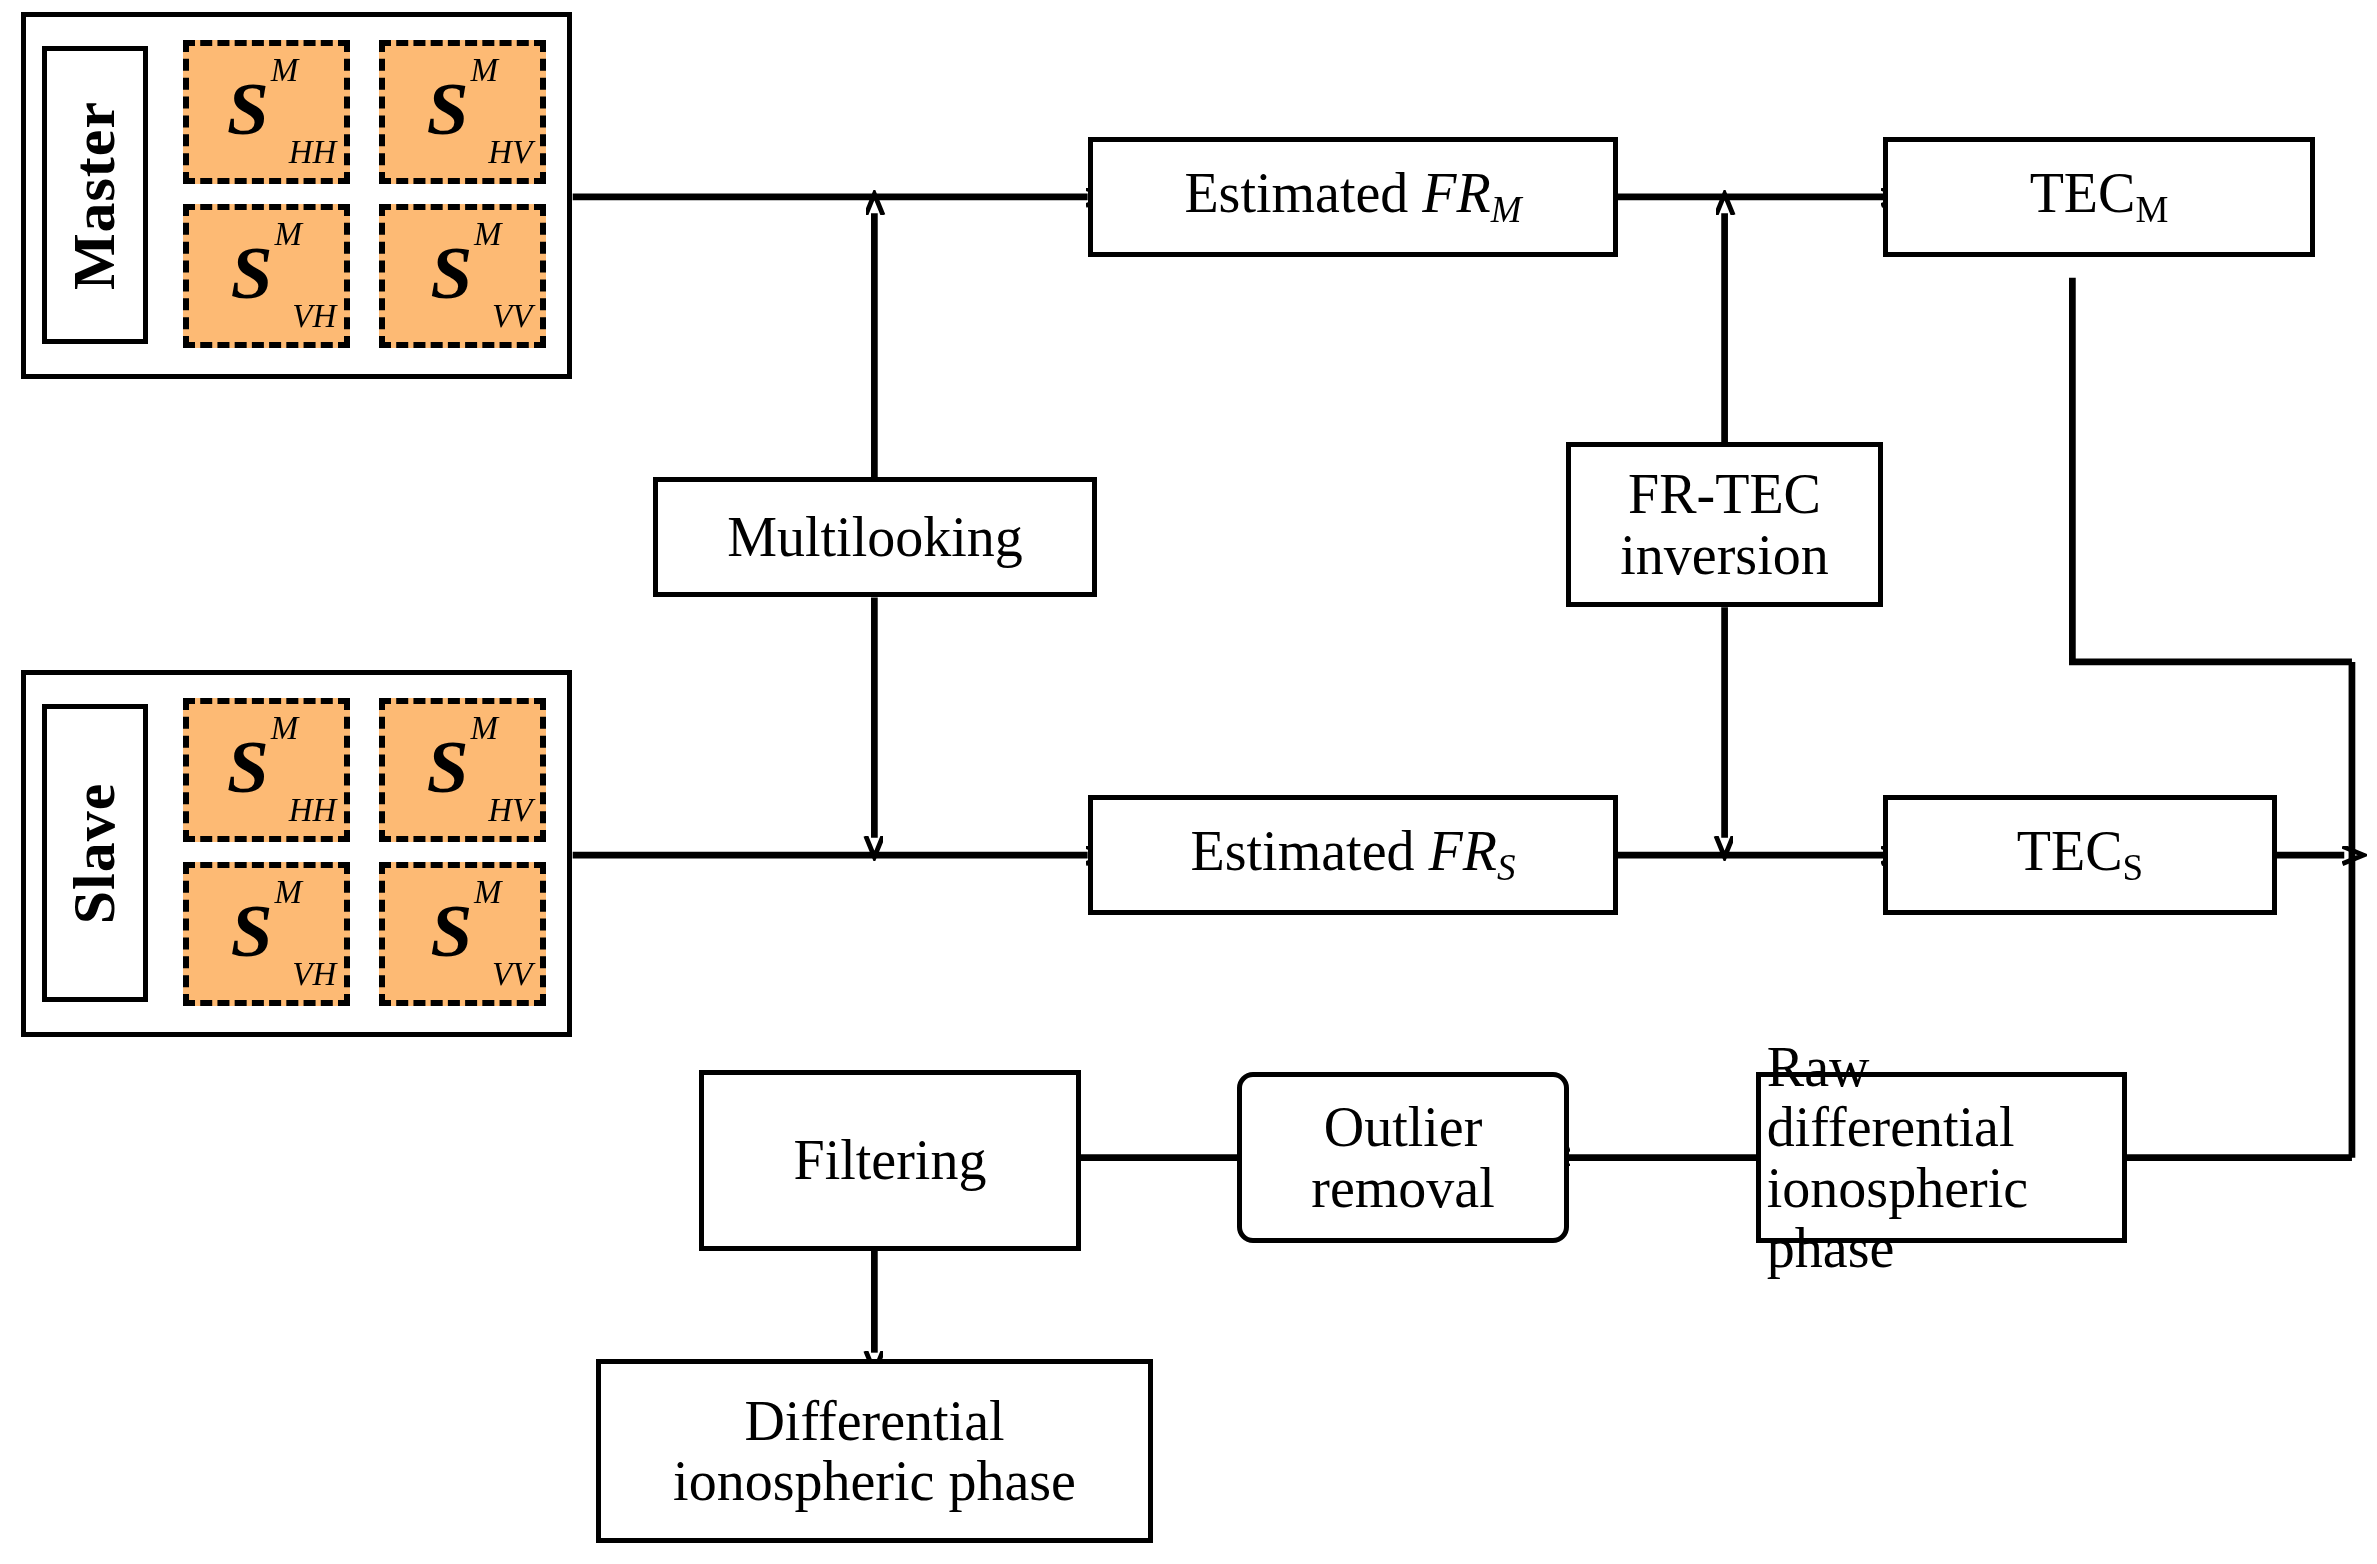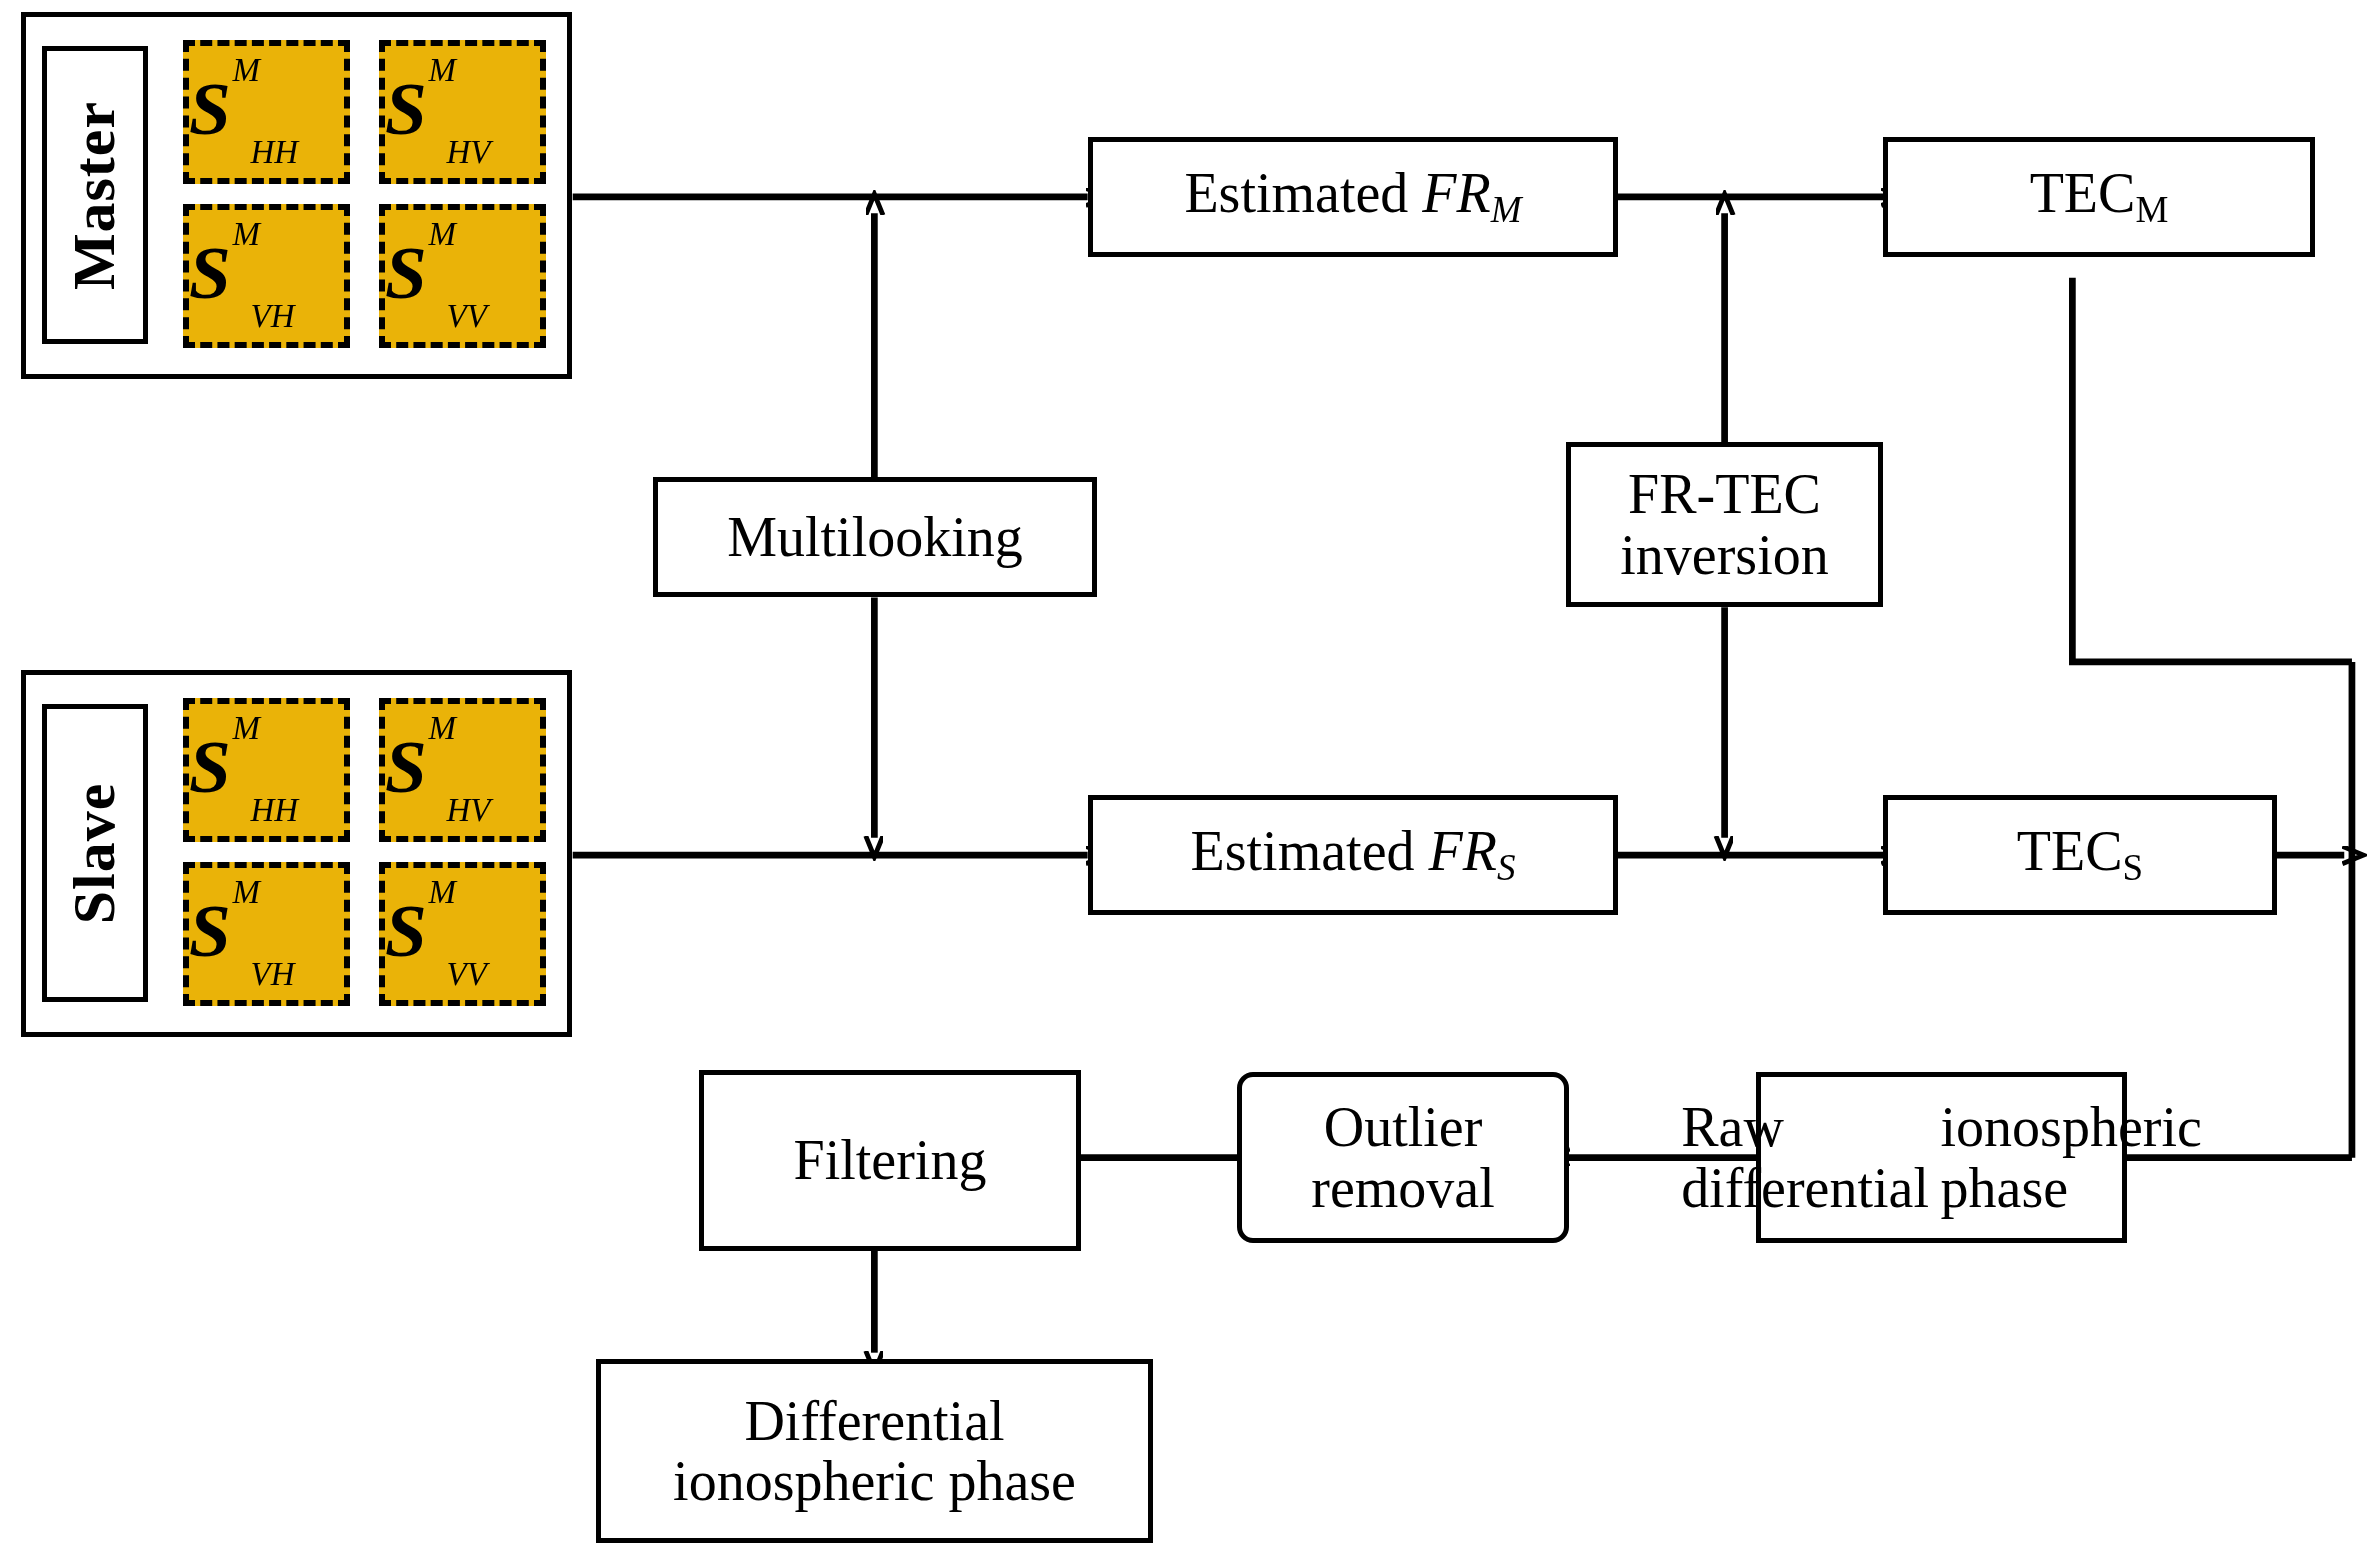--- a/index.html
+++ b/index.html
@@ -5,23 +5,23 @@
   html,body{margin:0;padding:0;background:#ffffff;}
   body{width:2378px;height:1565px;overflow:hidden;
        font-family:"Liberation Serif","DejaVu Serif",serif;}
   #stage{position:relative;width:2378px;height:1565px;background:#fff;}
   svg#wires{position:absolute;left:0;top:0;width:2378px;height:1565px;}
 
   .box{position:absolute;box-sizing:border-box;background:#fff;
        border:5.8px solid #000;display:flex;align-items:center;
        justify-content:center;line-height:1.08;}
   .box .txt{display:block;padding:0 5.8px;}
-  .dashbox{position:absolute;box-sizing:border-box;background:#eab308;
+  .dashbox{position:absolute;box-sizing:border-box;background:#fdba74;
        border:6.7px dashed #000;display:flex;align-items:center;
-       justify-content:flex-start;}
+       justify-content:flex-end;}
   .sidelabel{position:absolute;box-sizing:border-box;background:#fff;
        border:5.8px solid #000;display:flex;align-items:center;
        justify-content:center;}
   .sidelabel .vtxt{display:block;transform:rotate(-90deg);
        white-space:nowrap;font-weight:bold;letter-spacing:1px;}
   .grp{position:absolute;box-sizing:border-box;background:#fff;
        border:5.8px solid #000;}
   .fs-box{font-size:56px;}
   .fs-side{font-size:60px;}
   .mat{font-style:italic;font-weight:bold;font-size:75px;position:relative;
@@ -160,21 +160,21 @@
   </div>
 
   <div class="box" style="left:1883px;top:137px;width:432px;height:120px;">
     <span class="txt fs-box"><span>TEC</span><span class="sub">M</span></span>
   </div>
 
   <div class="box" style="left:1883px;top:795px;width:394px;height:120px;">
     <span class="txt fs-box"><span>TEC</span><span class="sub">S</span></span>
   </div>
 
-  <div class="box" style="left:1756px;top:1072px;width:371px;height:171px;flex-direction:row;">
+  <div class="box" style="left:1756px;top:1072px;width:371px;height:171px;flex-direction:column;">
     <span class="txt fs-box">Raw differential</span>
     <span class="txt fs-box">ionospheric phase</span>
   </div>
 
   <div class="box" style="left:1237px;top:1072px;width:332px;height:171px;flex-direction:column;border-radius:16px;">
     <span class="txt fs-box">Outlier</span>
     <span class="txt fs-box">removal</span>
   </div>
 
   <div class="box" style="left:699px;top:1070px;width:382px;height:181px;">

